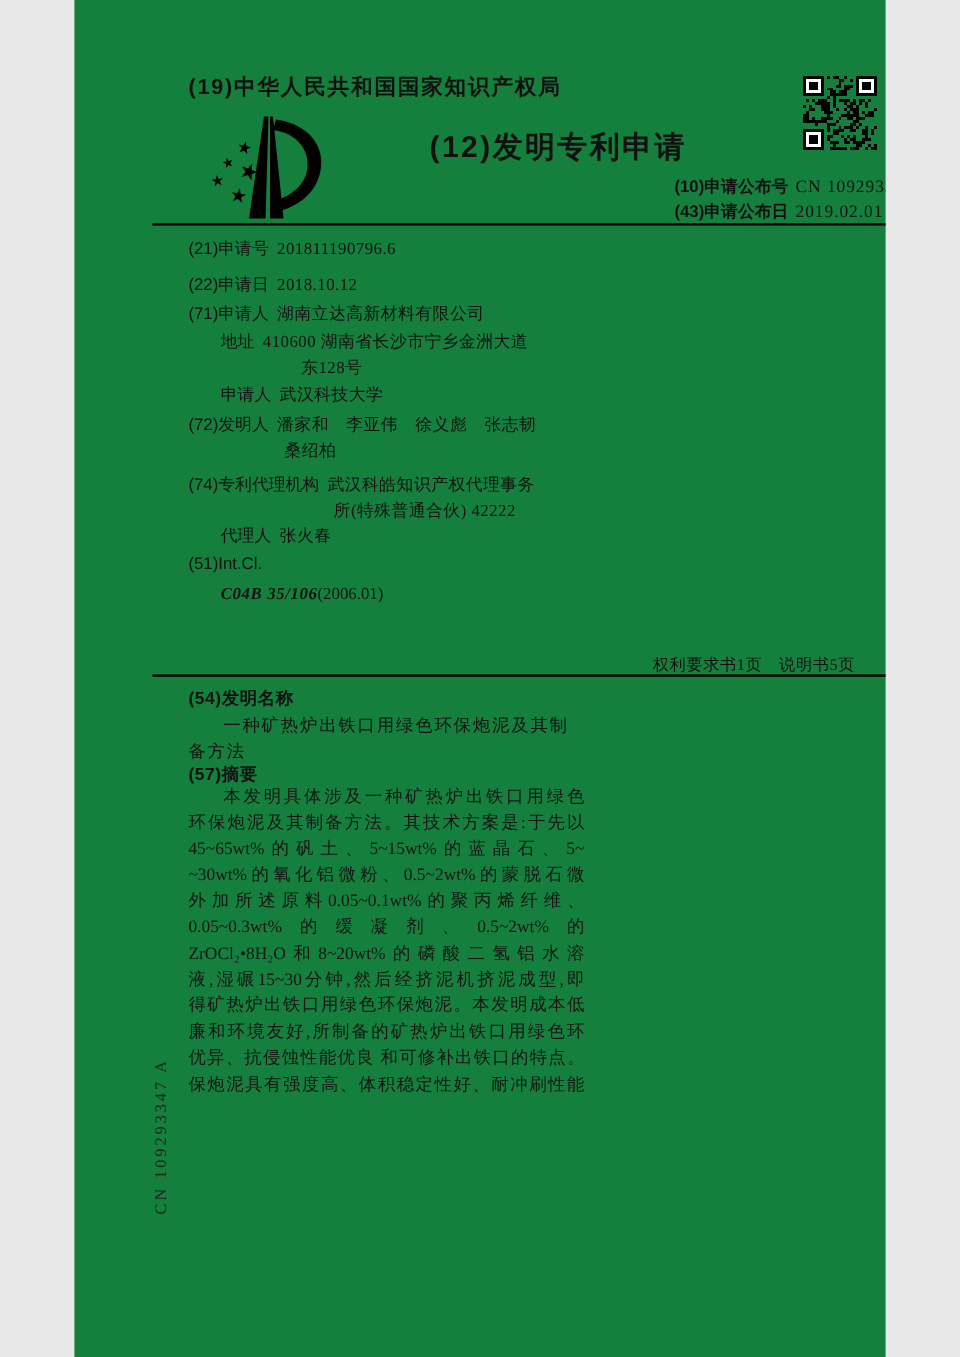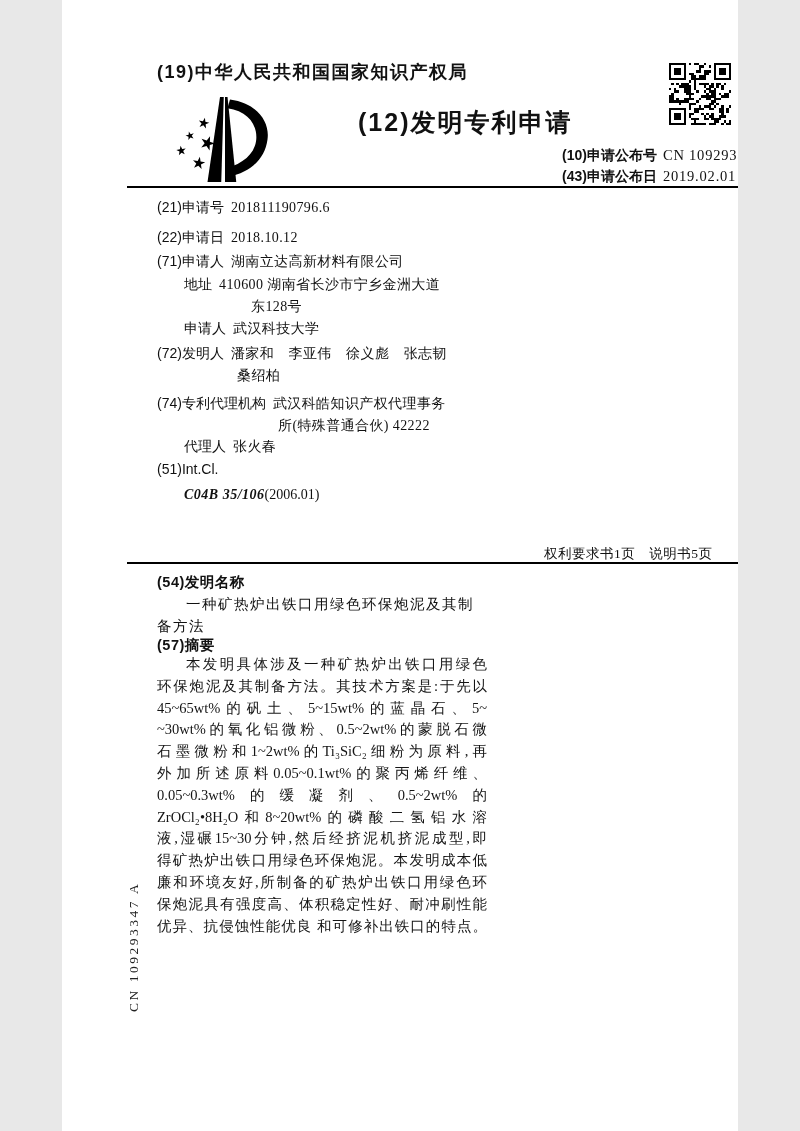--- a/index.html
+++ b/index.html
@@ -1,19 +1,19 @@
 <!DOCTYPE html>
 <html><head>
 <meta charset="utf-8">
 <style>
   * { margin:0; padding:0; box-sizing:border-box; }
   html,body { background:#e8e8e8; }
   .page {
     position:relative; width:676px; height:1131px; margin:0 auto;
-    background:#ffffff; color:#111;
+    background:#15803d; color:#111;
     font-family:"Liberation Sans", sans-serif;
     overflow:hidden;
   }
   .abs { position:absolute; white-space:nowrap; }
   .num  { font-family:"Liberation Serif", serif; letter-spacing:1px; }
   .office { left:95px; top:60px; font-size:18px; font-weight:700; letter-spacing:1.5px; }
   .doctype { left:296px; top:106px; font-size:25px; font-weight:700; letter-spacing:2px; }
   .logo { position:absolute; left:103px; top:92px; }
   .qr { position:absolute; left:607px; top:63px; width:62px; height:62px; }
   .pubrow { font-size:14px; }
@@ -326,26 +326,25 @@
   <div class="abs seclabel" style="left:95px; top:573px;">(54)发明名称</div>
   <div class="abs titleline" style="left:124px; top:595px;">一种矿热炉出铁口用绿色环保炮泥及其制</div>
   <div class="abs titleline" style="left:95px; top:617px;">备方法</div>
   <div class="abs seclabel" style="left:95px; top:636px;">(57)摘要</div>
 
   <div class="abstract">
     <div class="line first">本发明具体涉及一种矿热炉出铁口用绿色</div>
     <div class="line">环保炮泥及其制备方法。其技术方案是:于先以</div>
     <div class="line">45~65wt%的矾土、5~15wt%的蓝晶石、5~</div>
     <div class="line">~30wt%的氧化铝微粉、0.5~2wt%的蒙脱石微</div>
-    <div class="line">石墨微粉和1~2wt%的Ti₃SiC₂细粉为原料,再</div>
     <div class="line">外加所述原料0.05~0.1wt%的聚丙烯纤维、</div>
     <div class="line">0.05~0.3wt%的缓凝剂、0.5~2wt%的</div>
     <div class="line">ZrOCl₂•8H₂O和8~20wt%的磷酸二氢铝水溶</div>
     <div class="line">液,湿碾15~30分钟,然后经挤泥机挤泥成型,即</div>
     <div class="line">得矿热炉出铁口用绿色环保炮泥。本发明成本低</div>
     <div class="line">廉和环境友好,所制备的矿热炉出铁口用绿色环</div>
+    <div class="line">优异、抗侵蚀性能优良 和可修补出铁口的特点。</div>
     <div class="line">保炮泥具有强度高、体积稳定性好、耐冲刷性能</div>
-    <div class="line">优异、抗侵蚀性能优良 和可修补出铁口的特点。</div>
   </div>
 
   <div class="sidebar-num">CN 109293347 A</div>
 
 </div>
 
 </body></html>

